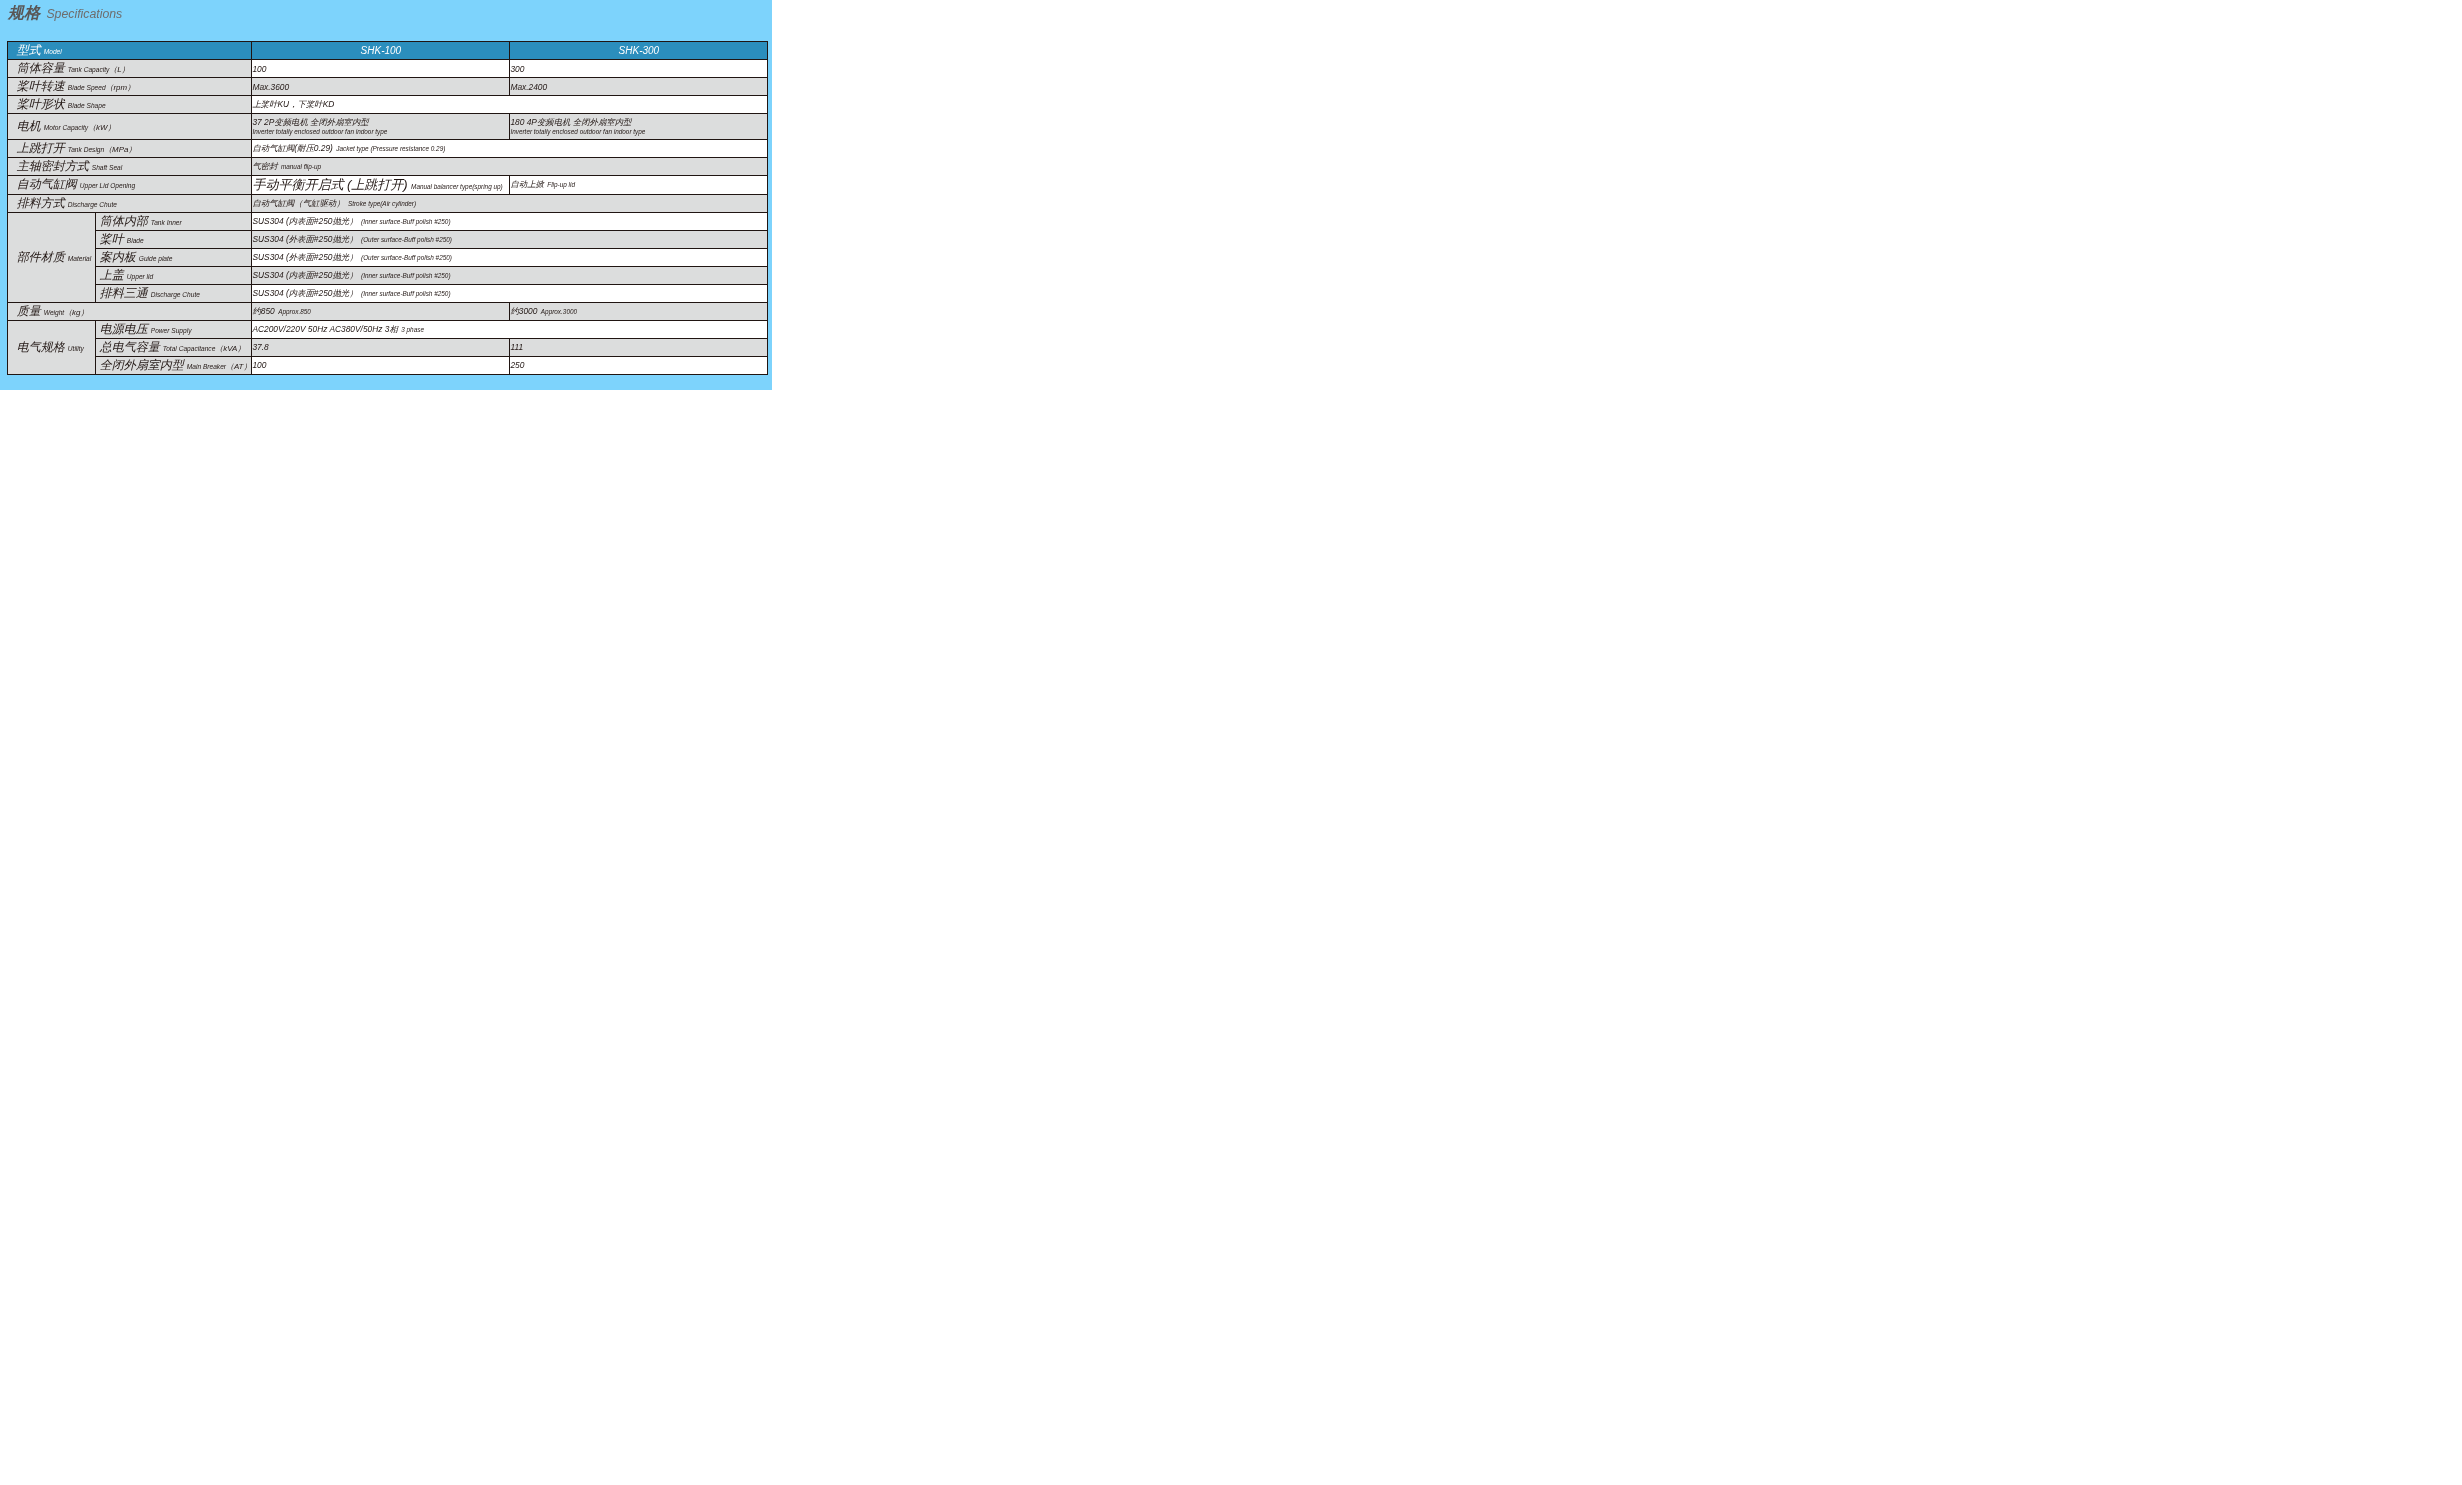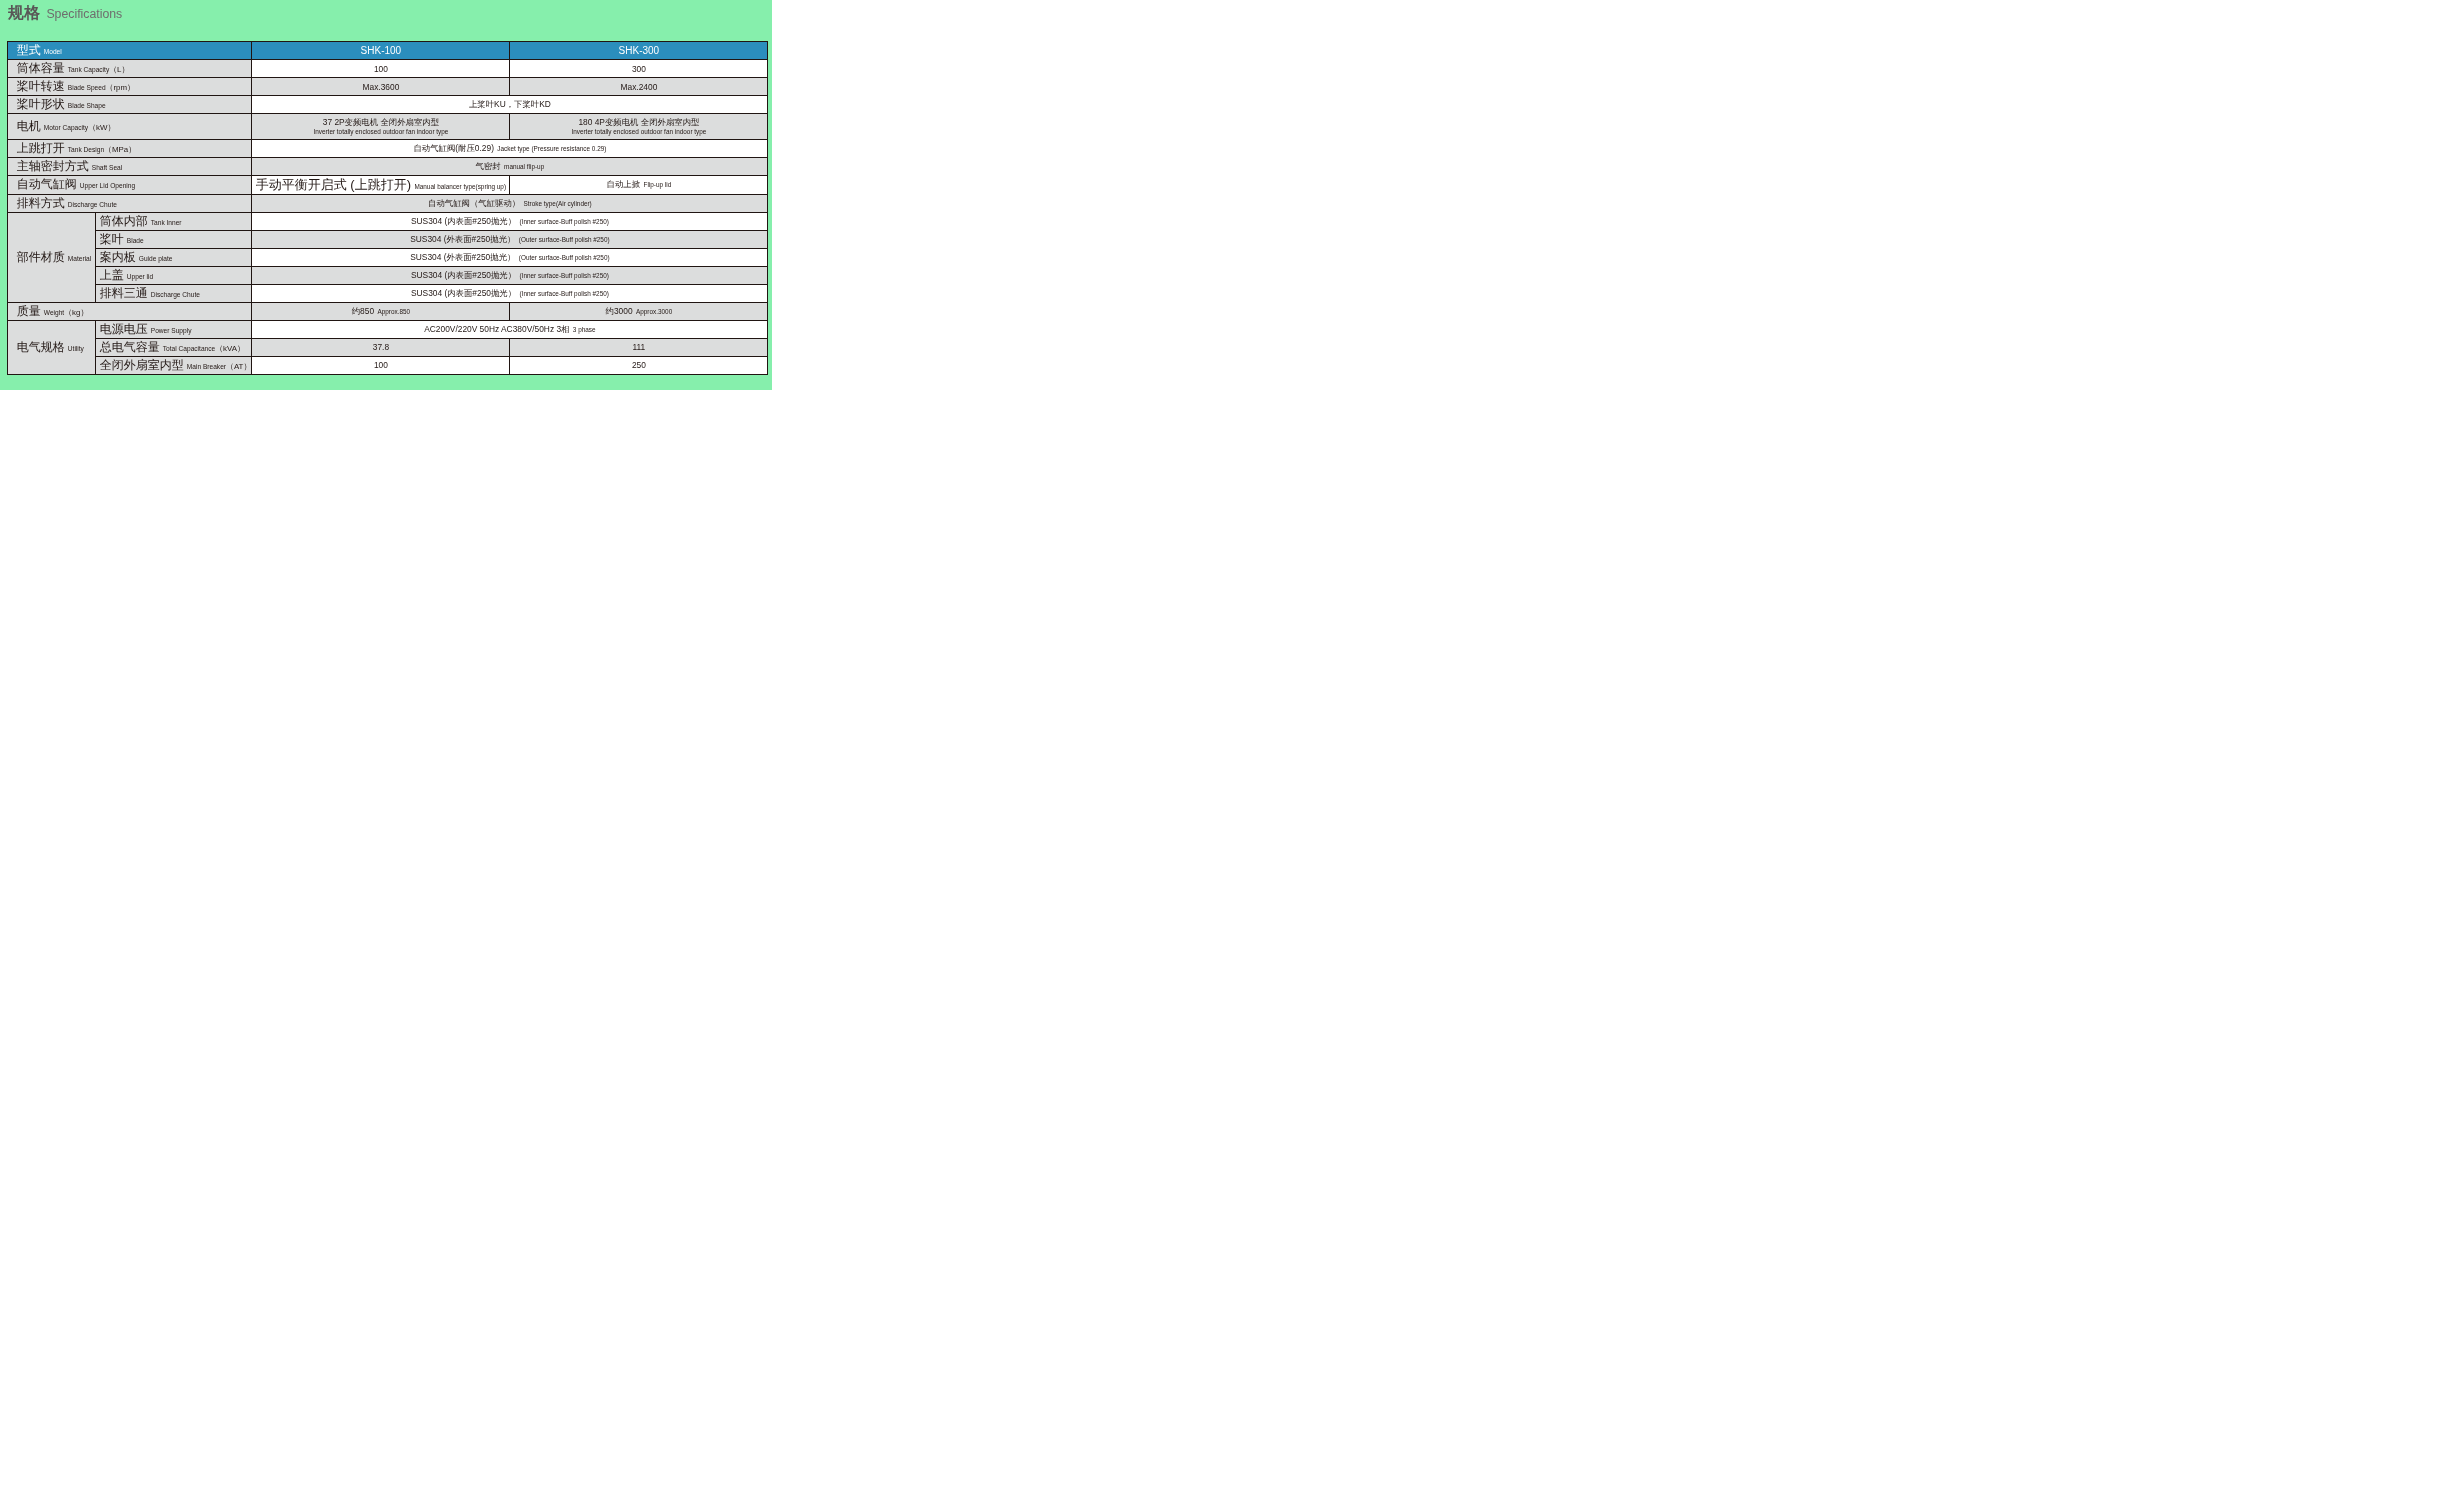--- a/index.html
+++ b/index.html
@@ -1,21 +1,21 @@
 <!DOCTYPE html>
 <html style="font-size:7.9px"><head>
 <meta charset="utf-8">
 <style>
   html,body{margin:0;padding:0;background:#ffffff;}
   body{
     font-family:"Liberation Sans","DejaVu Sans",sans-serif;
     color:#231815;
     width:772px;
   }
-  .page{position:relative;width:772px;height:390px;background:#86efac;overflow:hidden;}
+  .page{position:relative;width:772px;height:390px;background:#7dd3fc;overflow:hidden;font-style:italic;}
 
   
   .title{position:absolute;left:7.9px;top:3px;white-space:nowrap;}
   .title .zh{font-size:15.8px;font-weight:800;color:#595757;letter-spacing:0.5px;}
   .title .en{font-size:12.3px;color:#6e6d6d;margin-left:5.9px;}
 
   
   table.spec{
     position:absolute;left:7.4px;top:41px;width:759px;
     border-collapse:collapse;table-layout:fixed;
@@ -35,21 +35,21 @@
   th.modelhead{
     background:#2b8ebd;color:#ffffff;font-weight:normal;
     text-align:left;padding-left:8.4px;
   }
   th.modelcol{background:#2b8ebd;color:#ffffff;font-weight:normal;text-align:center;font-size:10px;}
 
   td.lbl{background:#dcdddd;text-align:left;padding-left:8.4px;white-space:nowrap;}
   td.sublbl{background:#dcdddd;text-align:left;padding-left:3.4px;white-space:nowrap;}
   td.grp{background:#dcdddd;text-align:left;padding-left:8.4px;white-space:nowrap;}
 
-  td.val{text-align:center;white-space:nowrap;}
+  td.val{text-align:left;white-space:nowrap;}
   td.w{background:#ffffff;}
   td.g{background:#dcdddd;}
 
   .zh{font-size:12px;}
   .en{font-size:6.6px;margin-left:3px;}
   .unit{font-size:7.9px;}
   .vmain{font-size:8.4px;}
   .vsub{font-size:6.4px;margin-left:3.4px;}
   .line{display:block;line-height:1.25;}
   .line2{display:block;font-size:6.4px;line-height:1.15;margin-top:0.5px;}

